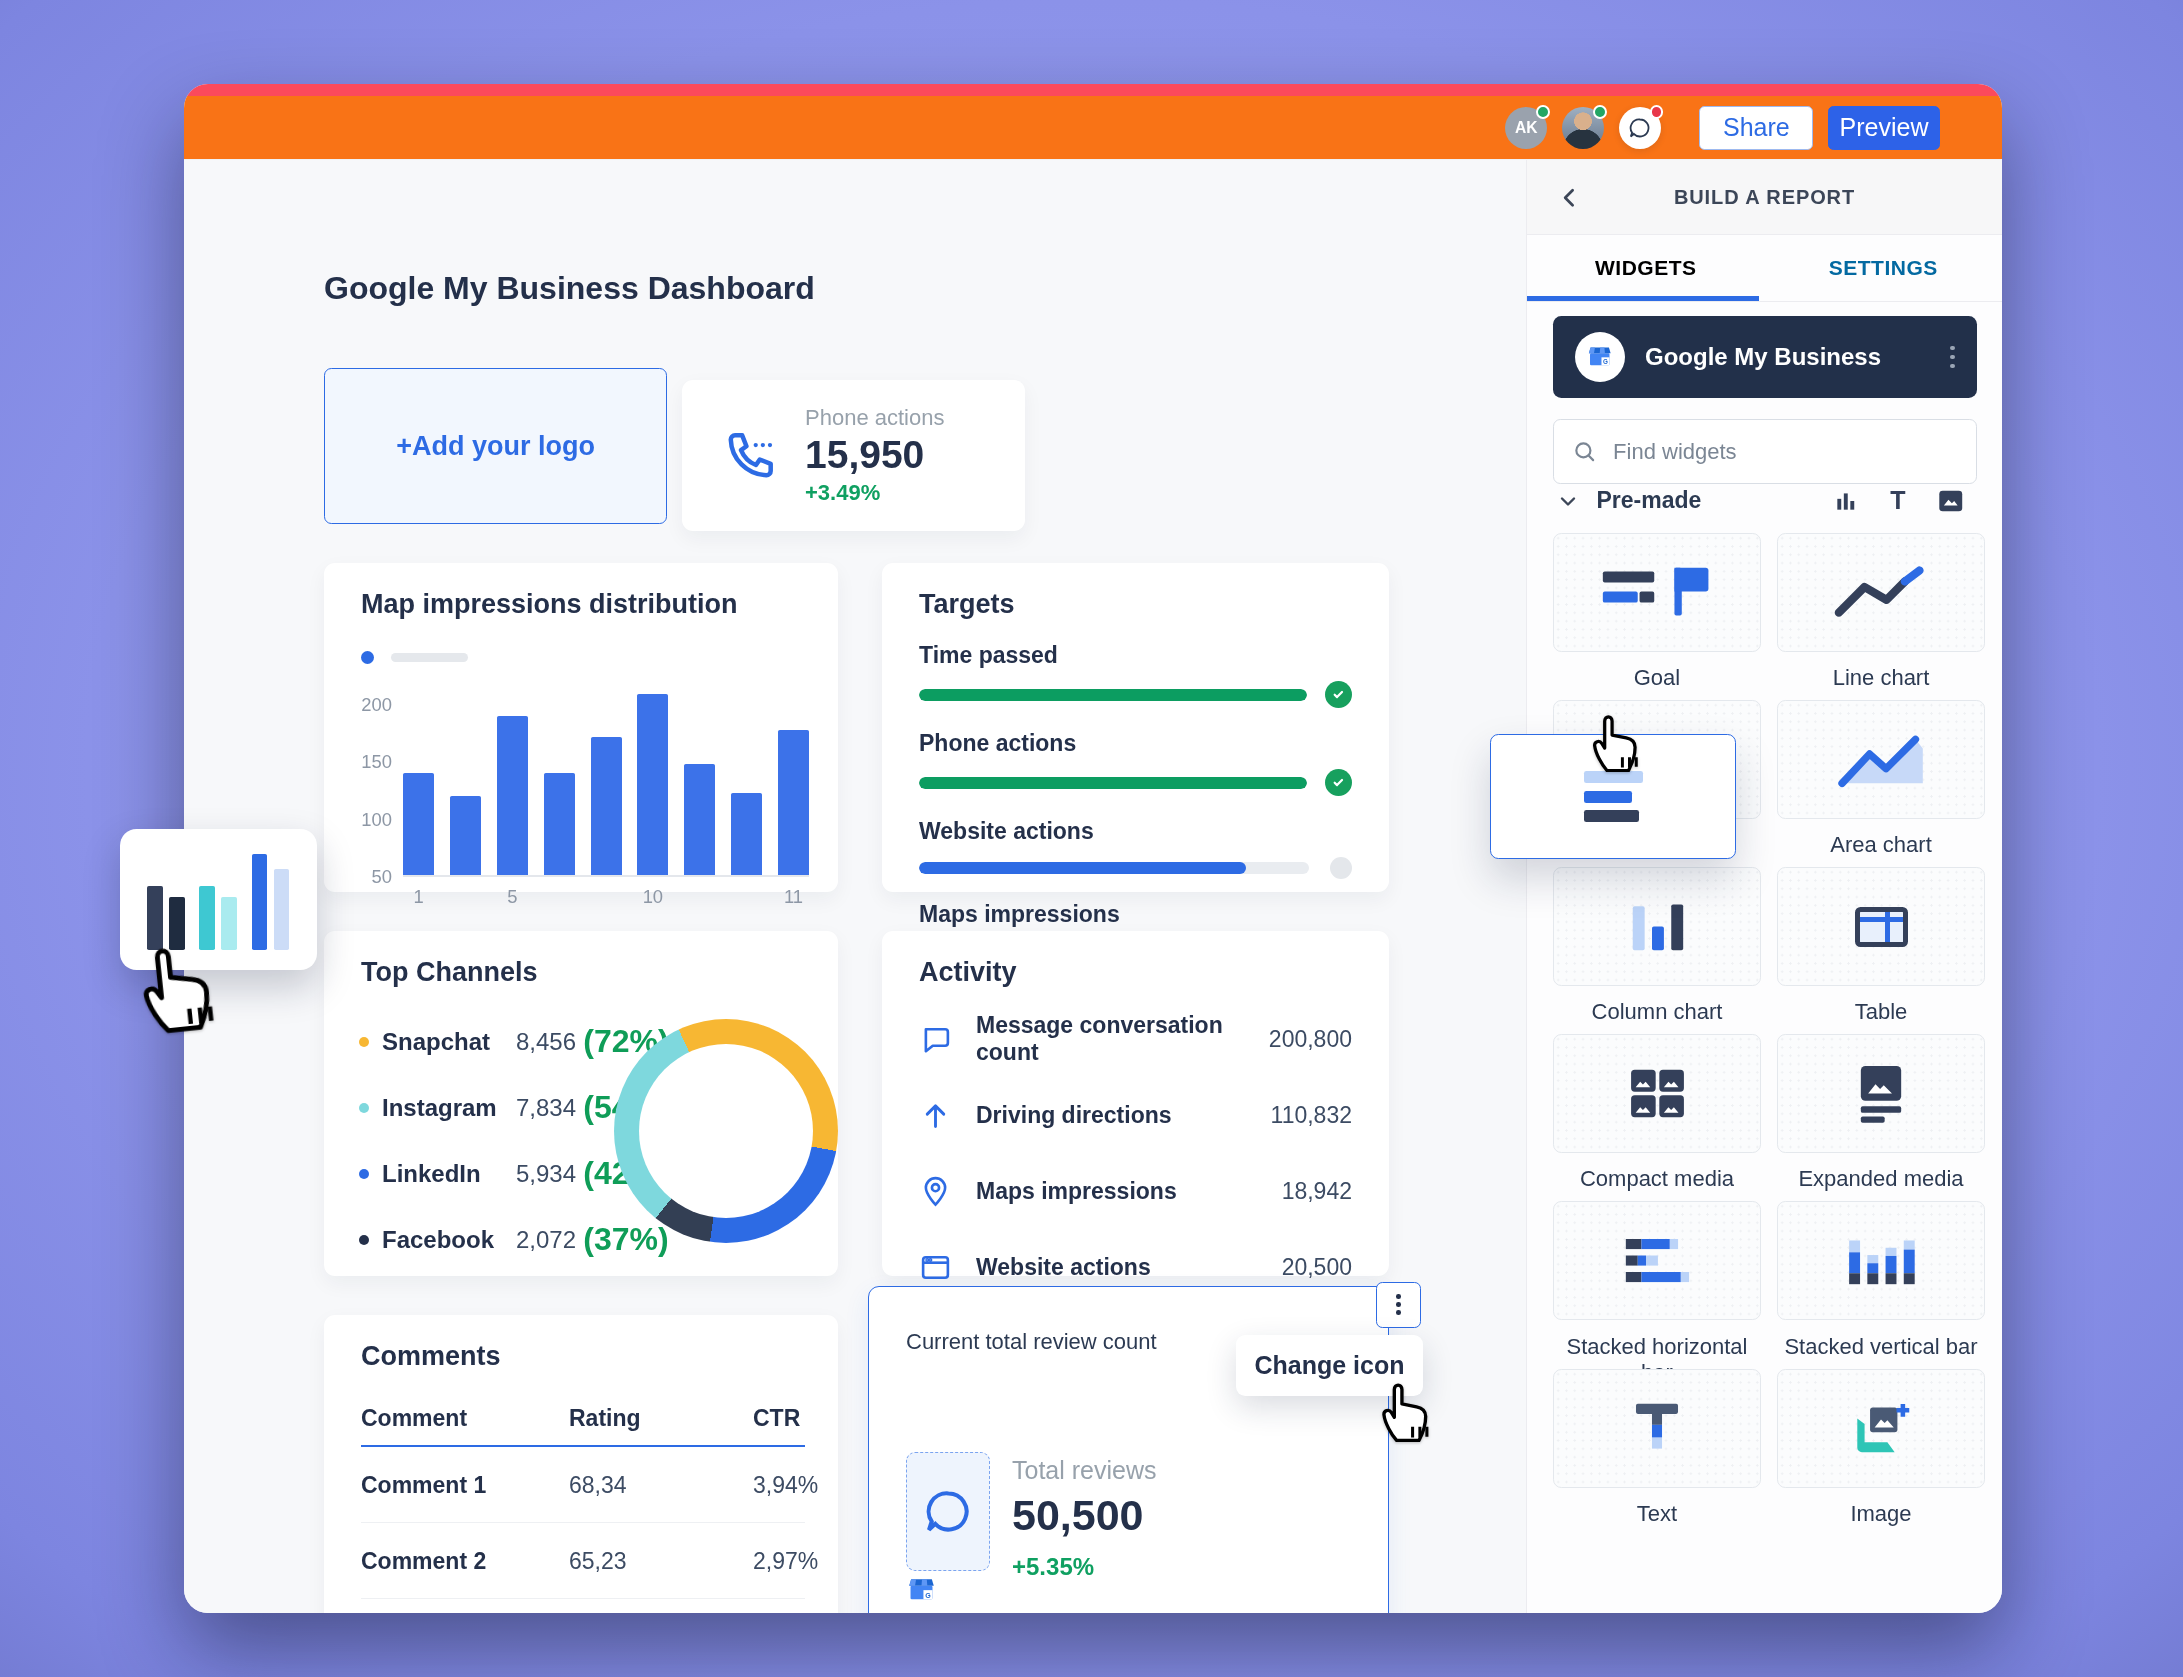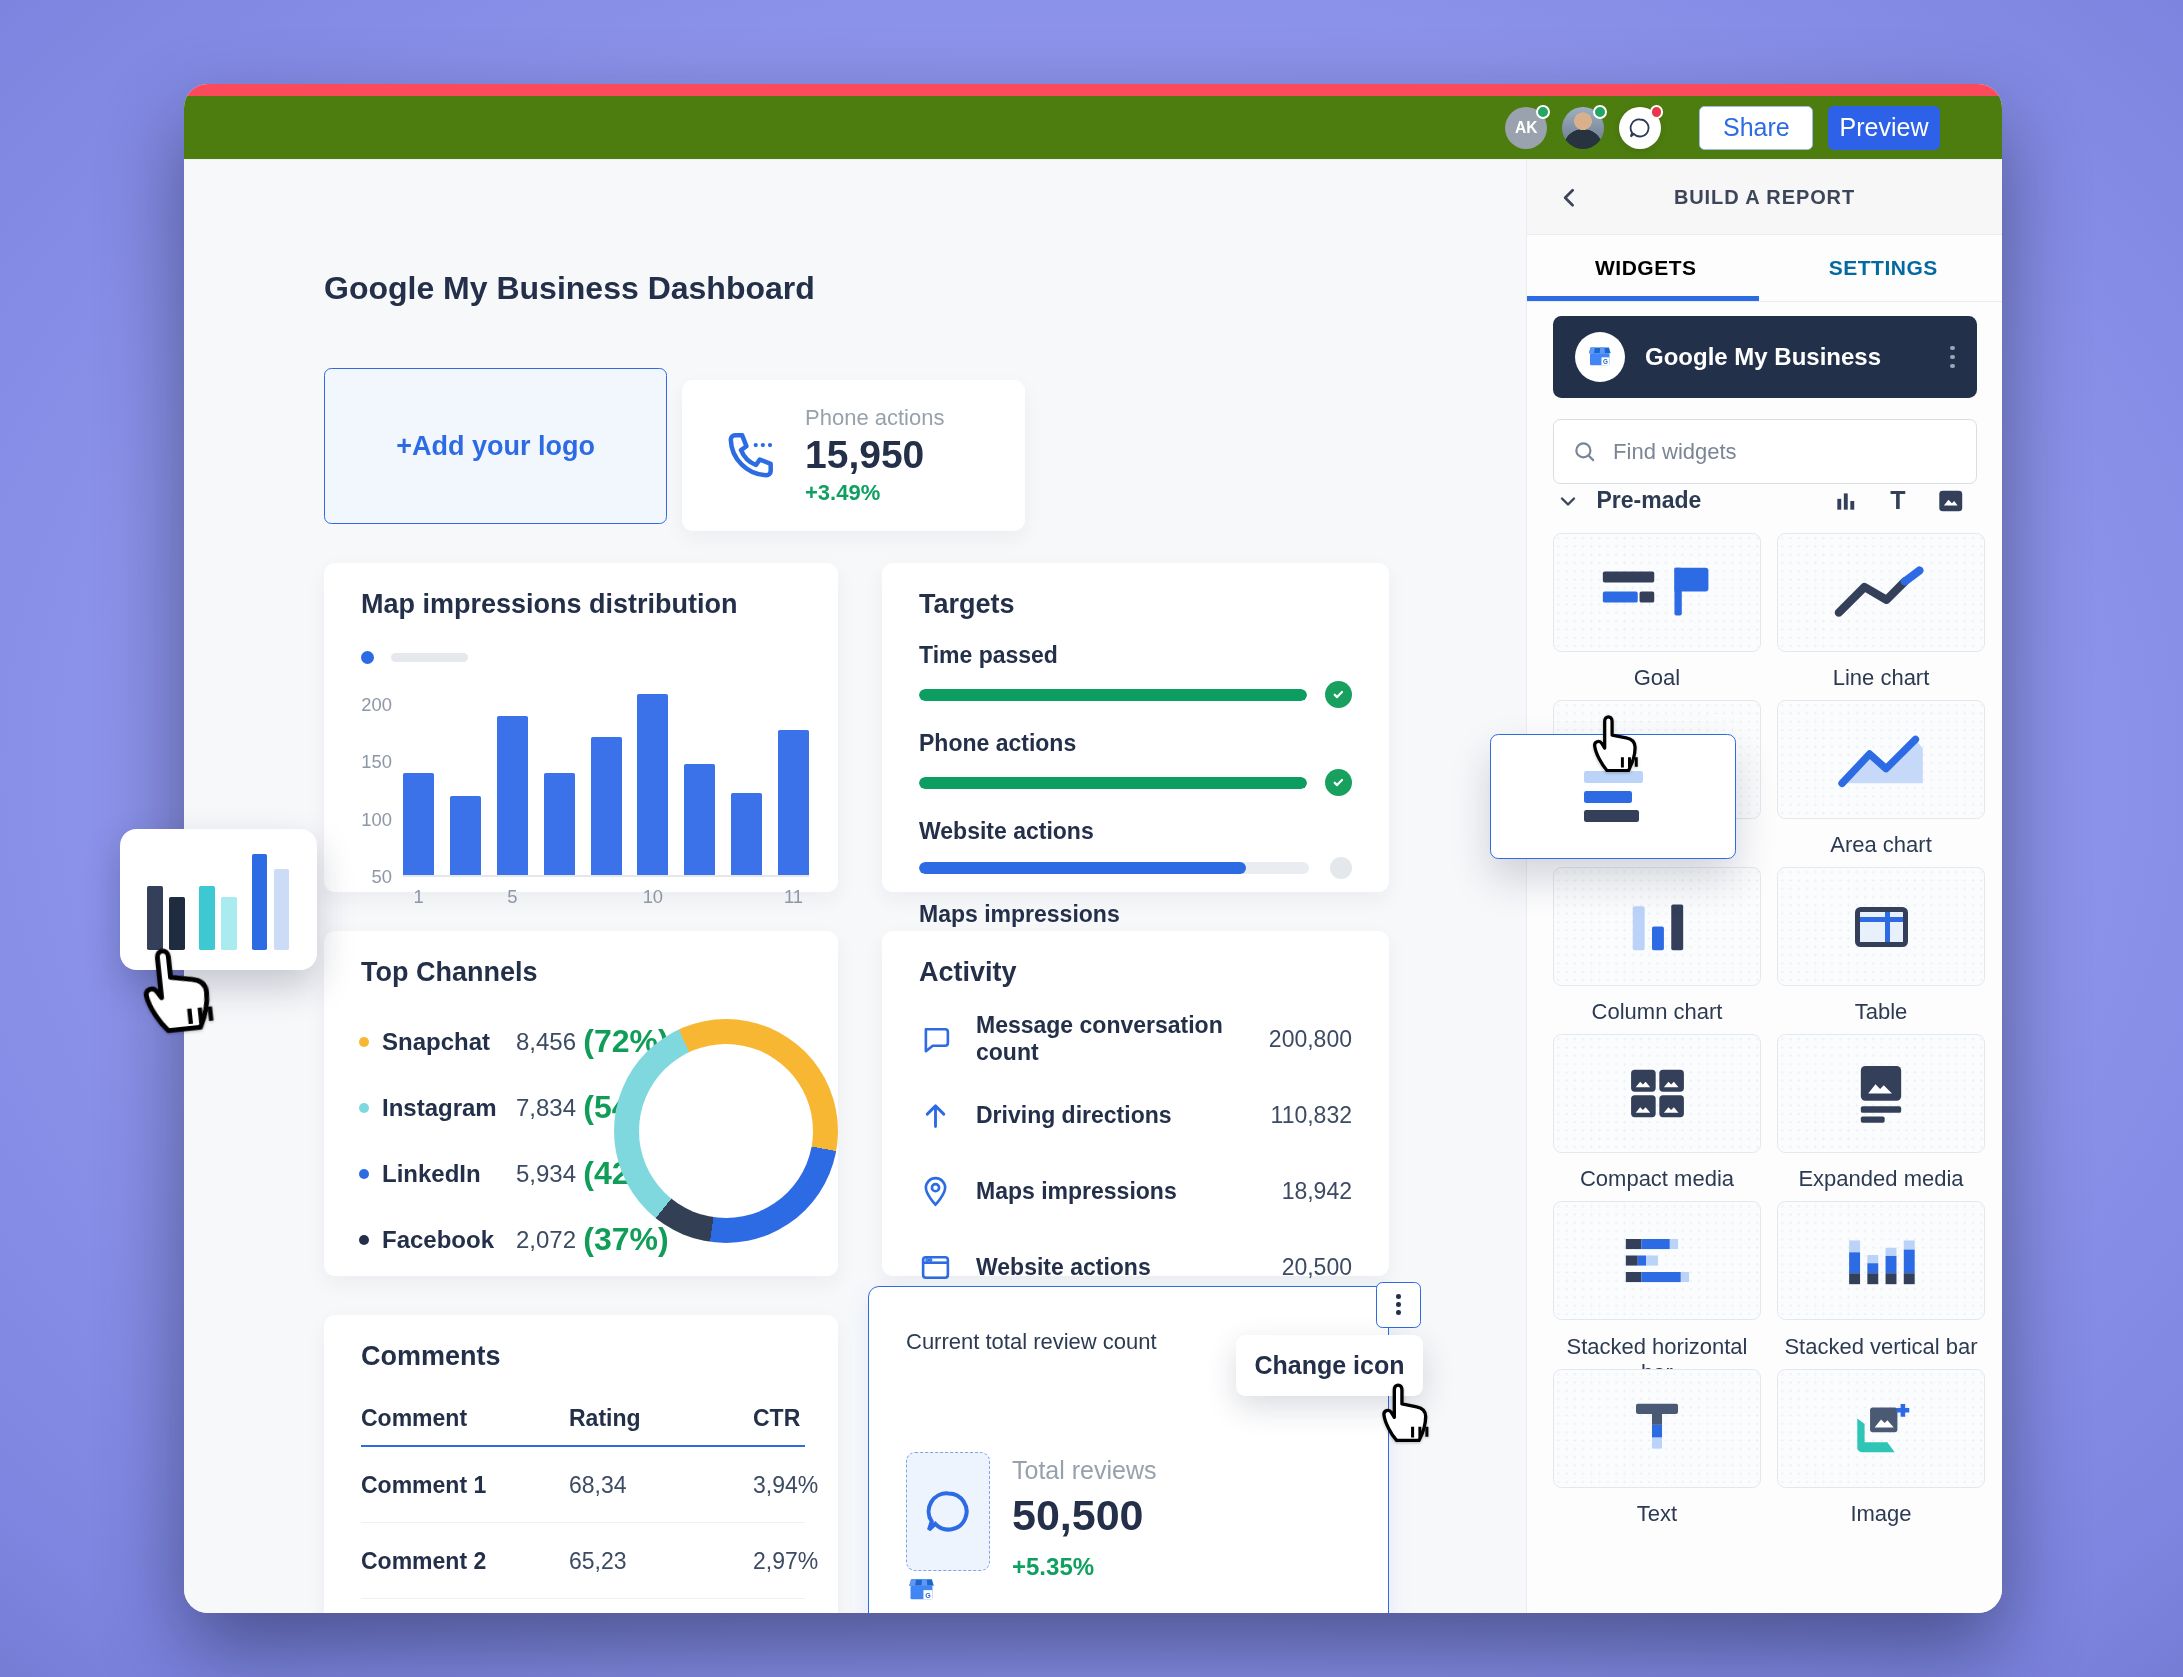--- a/index.html
+++ b/index.html
@@ -5,21 +5,21 @@
   * { margin:0; padding:0; box-sizing:border-box; }
   html,body { width:2184px; height:1678px; }
   body { font-family:"Liberation Sans", sans-serif; position:relative; overflow:hidden;
          background: radial-gradient(115% 115% at 50% 46%, #9ba2ee 0%, #8b92e9 40%, #7d85e0 58%, #6a71c4 72%, #454c86 86%, #23284e 96%, #12162e 100%); }
 
   
   .window { position:absolute; left:184px; top:84px; width:1818px; height:1529px;
             background:#f7f8fa; border-radius:24px; overflow:hidden;
             box-shadow:0 37px 83px rgba(10,15,40,.45); }
   .redbar { height:12px; background:#fb4a5c; }
-  .appheader { height:64px; background:#4d7c0f; display:flex; align-items:center;
+  .appheader { height:64px; background:#f97316; display:flex; align-items:center;
                justify-content:flex-end; gap:14.7px; padding-right:62px; border-bottom:0.9px solid #f0f1f4; }
   .avatar { width:42px; height:42px; border-radius:50%; position:relative; flex:0 0 auto; }
   .avatar .presence { position:absolute; top:-1.8px; right:-2.8px; width:13.8px; height:13.8px; border-radius:50%; border:2.3px solid #fff; }
   .presence.green { background:#23a664; } .presence.red { background:#e8374a; }
   .avatar.initials { background:#9aa2ad; color:#fff; font-size:15.6px; font-weight:bold; display:flex; align-items:center; justify-content:center; }
   .avatar.photo { background:
       radial-gradient(circle at 50% 34%, #d9b08c 0 25%, rgba(0,0,0,0) 26%),
       radial-gradient(circle at 50% 100%, #27333f 0 42%, rgba(0,0,0,0) 43%),
       linear-gradient(180deg,#9fb0c2,#66768a); }
   .avatar.chatbubble { background:#fff; box-shadow:0 1.8px 7.3px rgba(20,30,60,.12); display:flex; align-items:center; justify-content:center; }

